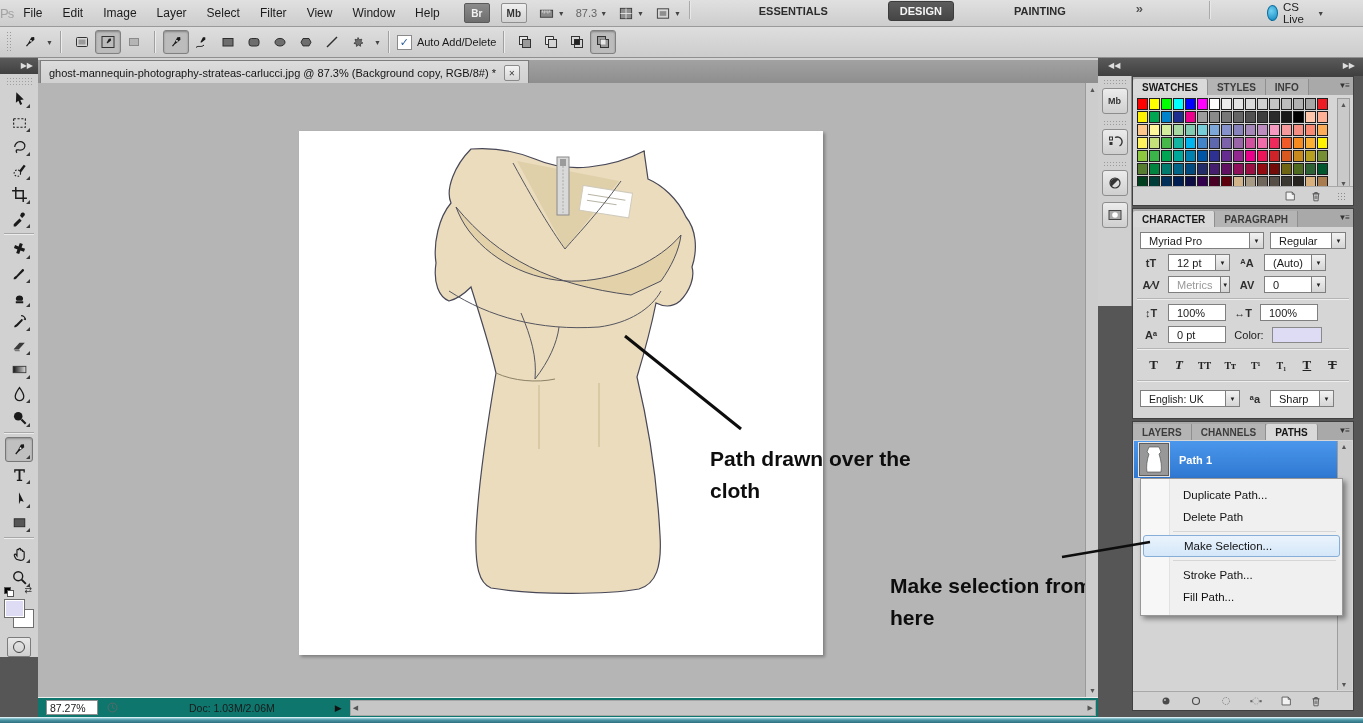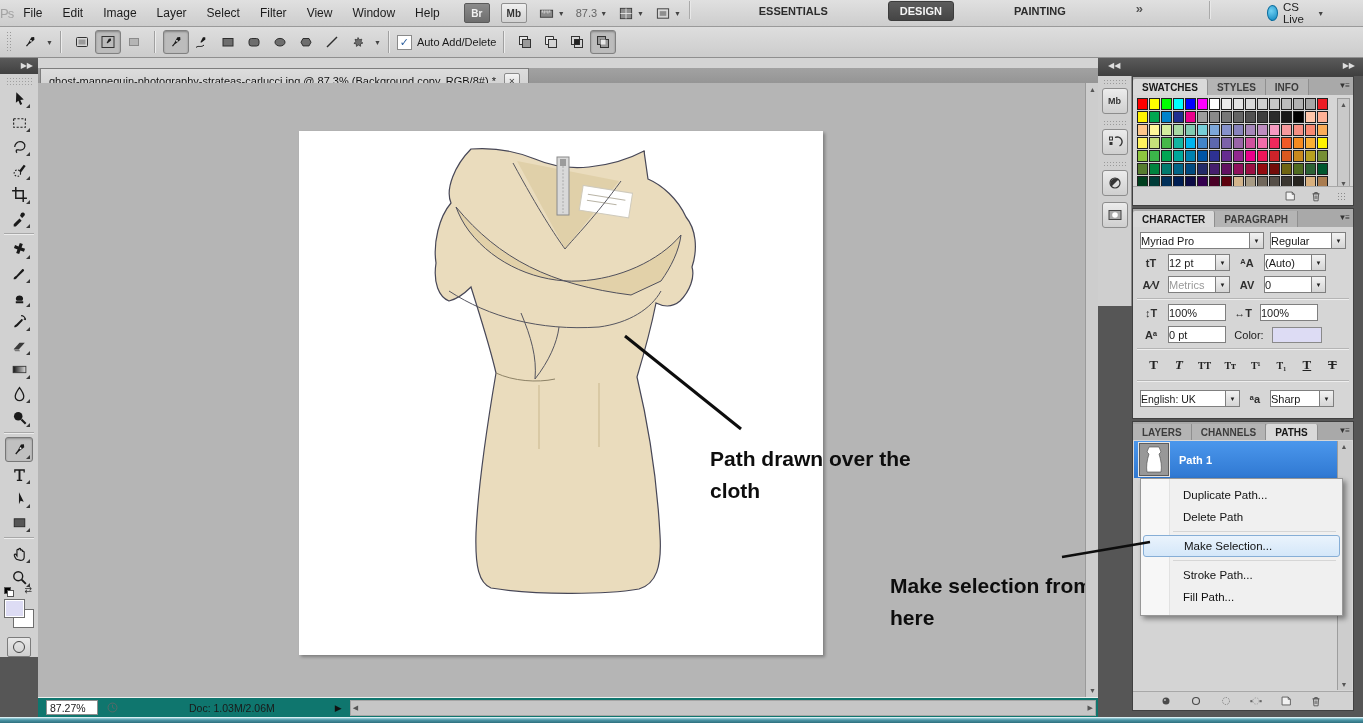--- a/index.html
+++ b/index.html
@@ -53,21 +53,21 @@
   #fg-swatch{position:absolute;left:0;top:6px;width:19px;height:17px;border:1px solid #6e6e6e;box-shadow:0 0 0 1px #fff inset;}
   #bg-swatch{position:absolute;left:9px;top:16px;width:19px;height:17px;border:1px solid #6e6e6e;background:#fff;}
   #mini-default{position:absolute;left:0;top:-6px;width:9px;height:9px;}
   #mini-default .b{position:absolute;left:0;top:0;width:5px;height:5px;background:#000;border:1px solid #555;}
   #mini-default .w{position:absolute;left:3px;top:3px;width:5px;height:5px;background:#fff;border:1px solid #555;}
   #swap-arrows{position:absolute;right:2px;top:-8px;font-size:9px;color:#333;}
   #quickmask{width:22px;height:18px;margin:10px auto 6px auto;border:1px solid #7c7c7c;border-radius:2px;background:linear-gradient(#e8e8e8,#cfcfcf);
      display:flex;align-items:center;justify-content:center;}
   #quickmask .qm{width:10px;height:10px;border:1.5px solid #444;border-radius:50%;}
   
-  #tabbar{position:absolute;left:38px;top:68px;width:1060px;height:25px;background:linear-gradient(#a2a2a2,#8d8d8d);border-bottom:1px solid #6f6f6f;box-sizing:border-box;}
+  #tabbar{position:absolute;left:38px;top:60px;width:1060px;height:25px;background:linear-gradient(#a2a2a2,#8d8d8d);border-bottom:1px solid #6f6f6f;box-sizing:border-box;}
   #doctab{position:absolute;left:2px;top:0;height:25px;background:linear-gradient(#dcdcdc,#cfcfcf);border:1px solid #7d7d7d;border-bottom:none;
      display:flex;align-items:center;padding:0 8px;gap:8px;font-size:11px;color:#141414;box-sizing:border-box;}
   #doctab-close{width:14px;height:14px;border:1px solid #8a8a8a;background:linear-gradient(#f4f4f4,#d6d6d6);font-size:8px;color:#444;
      display:flex;align-items:center;justify-content:center;border-radius:2px;}
   #canvas{position:absolute;left:38px;top:83px;width:1047px;height:614px;background:#b5b5b5;overflow:hidden;}
   #page{position:absolute;left:261px;top:48px;width:524px;height:524px;background:#ffffff;box-shadow:2px 2px 3px rgba(0,0,0,.3);}
   .annotation{position:absolute;font-weight:bold;font-size:21px;line-height:32px;color:#0d0d0d;}
   #vscroll{position:absolute;left:1085px;top:83px;width:13px;height:614px;background:#cdcdcd;border-left:1px solid #9a9a9a;box-sizing:border-box;}
   .scr-arrow{position:absolute;left:0;width:13px;text-align:center;font-size:7px;color:#555;}
   
@@ -99,21 +99,21 @@
   .swrow{display:flex;height:12px;margin-bottom:1px;}
   .sw{width:11px;height:12px;margin-right:1px;outline:1px solid #1f1f1f;outline-offset:-1px;}
   #sw-scroll{position:absolute;right:3px;top:21px;width:13px;height:92px;background:#c9c9c9;border:1px solid #9d9d9d;box-sizing:border-box;}
   .panel-bottom{position:absolute;left:0;right:0;bottom:0;height:19px;border-top:1px solid #a8a8a8;background:#d2d2d2;
       display:flex;align-items:center;justify-content:flex-end;gap:12px;padding-right:8px;box-sizing:border-box;}
   .panel-bottom svg{width:14px;height:14px;}
   .sizegrip{width:8px;height:8px;background-image:radial-gradient(#8a8a8a 1px,transparent 1px);background-size:3px 3px;margin-left:2px;}
   
   .crow{display:flex;align-items:center;margin:5px 7px;gap:6px;}
   .cicon{width:22px;font-size:11px;font-weight:bold;color:#2e2e2e;text-align:center;flex:none;}
-  .field{height:17px;background:#fff;border:1px solid #7f7f7f;font-size:11px;line-height:16px;padding:0 0;box-sizing:border-box;display:flex;align-items:center;}
+  .field{height:17px;background:#fff;border:1px solid #7f7f7f;font-size:11px;line-height:16px;padding:0 8px;box-sizing:border-box;display:flex;align-items:center;}
   .field.grayed{color:#999;}
   .dd{display:flex;flex:none;}
   .dd .field{border-right:none;}
   .dd .btn{width:15px;height:17px;border:1px solid #7f7f7f;background:linear-gradient(#f2f2f2,#d5d5d5);
      display:flex;align-items:center;justify-content:center;font-size:6px;color:#222;box-sizing:border-box;}
   .chr{height:1px;background:#b5b5b5;border-bottom:1px solid #eee;margin:4px 4px;}
   #stylebtns{display:flex;justify-content:space-between;margin:6px 10px;}
   .stylebtn{width:21px;height:18px;display:flex;align-items:center;justify-content:center;
      font-family:"Liberation Serif","DejaVu Serif",serif;font-weight:bold;font-size:13px;color:#222;}
   .stylebtn.italic{font-style:italic;}

